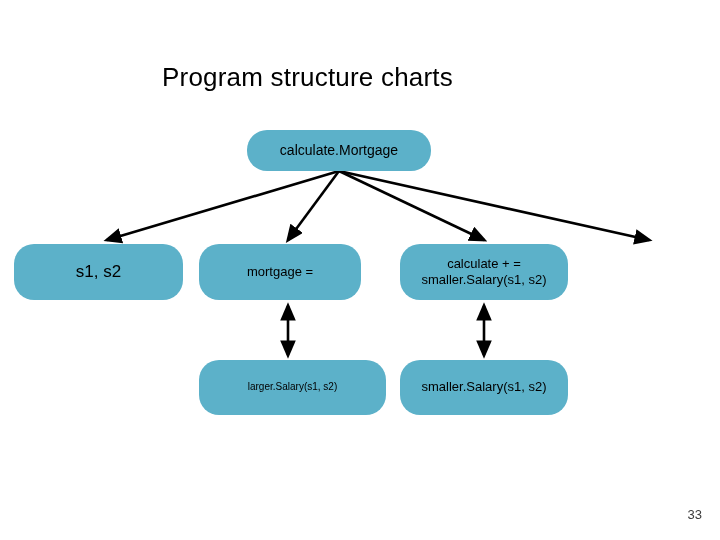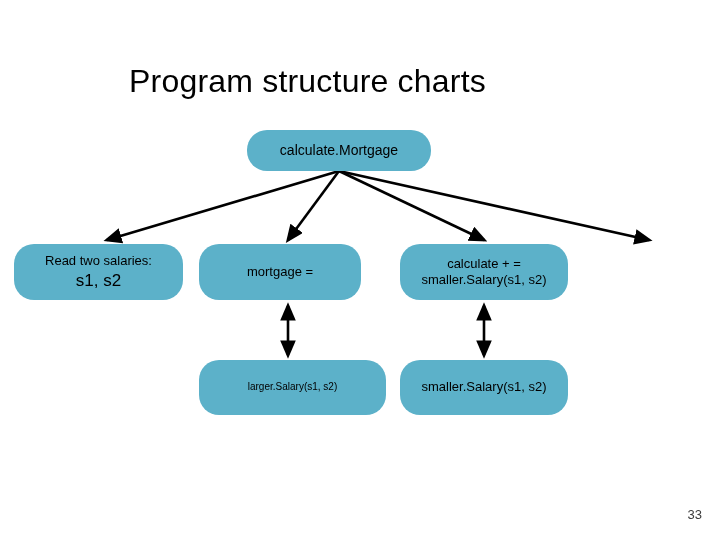--- a/index.html
+++ b/index.html
@@ -18,21 +18,21 @@
     height: 540px;
     background: #ffffff;
     overflow: hidden;
   }
   #slide-title {
     position: absolute;
     left: 0;
     top: 42px;
     width: 615px;
     text-align: center;
-    font-size: 32px;
+    font-size: 26px;
     font-weight: normal;
     line-height: 36px;
     letter-spacing: 0.2px;
     color: #000000;
     white-space: nowrap;
   }
   .node {
     position: absolute;
     background: #5CB1C9;
     color: #000000;
@@ -154,21 +154,20 @@
       <line x1="288" y1="306" x2="288" y2="355" marker-end="url(#arrowhead)" marker-start="url(#arrowhead-start)"></line>
       <line x1="484" y1="306" x2="484" y2="355" marker-end="url(#arrowhead)" marker-start="url(#arrowhead-start)"></line>
     </g>
   </svg>
 
   <div class="node" id="node-root">
     <span class="ln">calculate.Mortgage</span>
   </div>
 
   <div class="node" id="node-read-salaries">
-    <span class="ln">Read two salaries:</span>
     <span class="ln small">s1, s2</span>
   </div>
 
   <div class="node" id="node-mortgage-larger">
     <span class="ln">mortgage =</span>
   </div>
 
   <div class="node" id="node-mortgage-smaller">
     <span class="ln">calculate + =</span>
     <span class="ln">smaller.Salary(s1, s2)</span>

